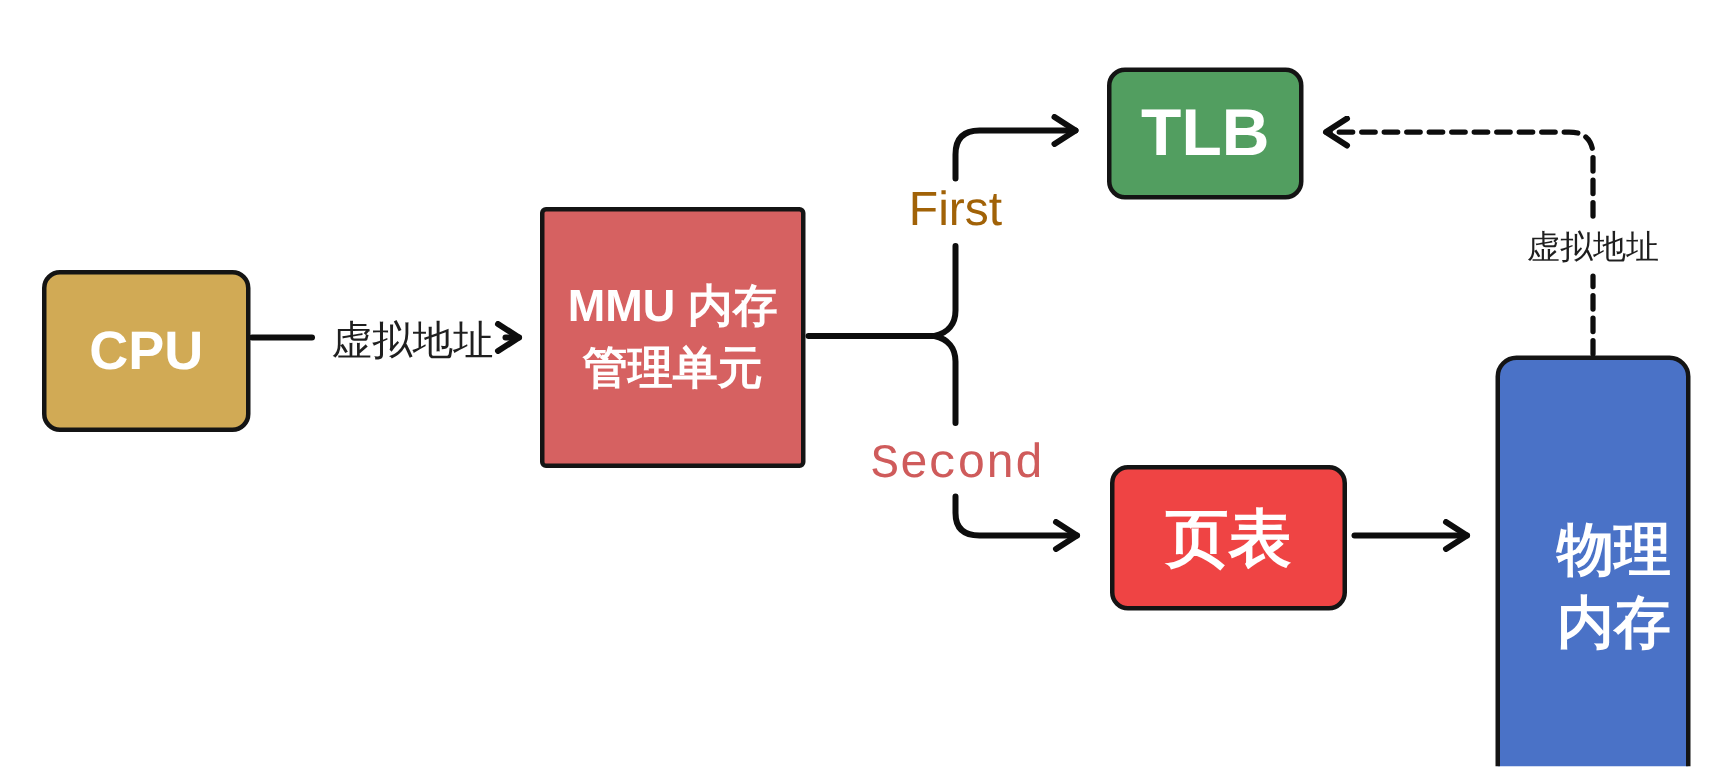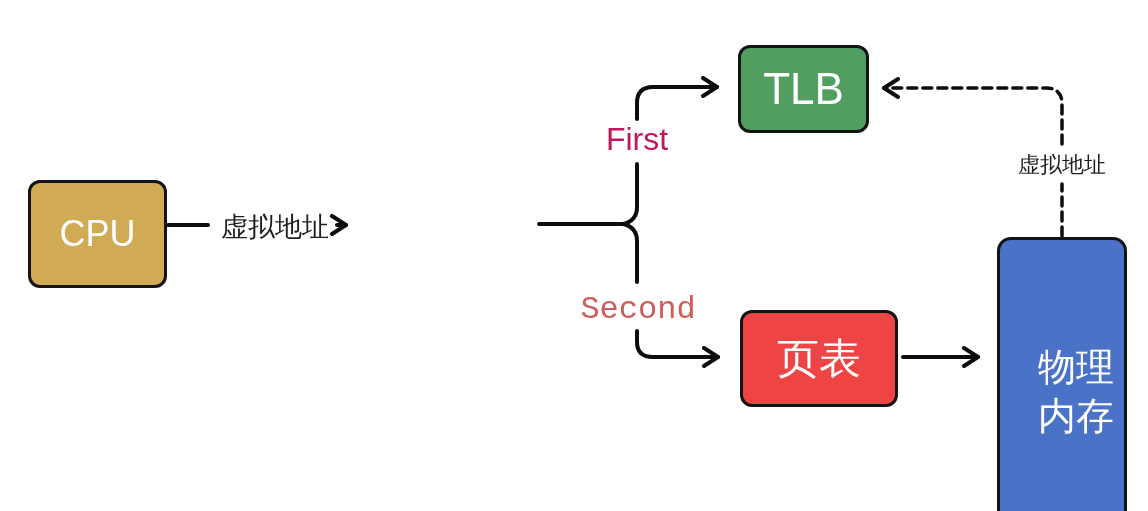--- a/index.html
+++ b/index.html
@@ -12,20 +12,21 @@
   }
   .layer{position:absolute;left:0;top:0;width:100%;height:100%;}
   .node{
     position:absolute;
     display:flex;align-items:center;justify-content:center;
     border:3.5px solid #141414;
     color:#ffffff;
     text-align:center;
     box-sizing:border-box;
     white-space:pre-line;
+    font-weight:bold;
   }
   .node-cpu{
     left:28px;top:180px;width:139px;height:108px;
     background:#d1aa55;border-radius:12px;
     font-size:36px;
     text-align:center;
   }
   .node-mmu{
     left:360px;top:138px;width:177px;height:174px;
     background:#d66161;border-radius:4px;
@@ -50,21 +51,21 @@
     position:absolute;
     text-align:center;
     white-space:nowrap;
   }
   .label-va{
     left:213px;top:209px;width:124px;
     font-size:27px;color:#1f1f1f;
   }
   .label-first{
     left:596px;top:121px;width:82px;
-    font-size:32px;color:#be185d;
+    font-size:32px;color:#a16207;
   }
   .label-second{
     left:577px;top:291px;width:122px;
     font-size:32px;color:#cf5b5b;font-family:Liberation Mono, monospace;
   }
   .label-refresh{
     left:1012px;top:150px;width:100px;
     font-size:22px;color:#1f1f1f;
   }
   svg .conn{
@@ -99,20 +100,22 @@
     <path class="conn" d="M637,331 L637,342 Q637,357 653,357 L718,357" marker-end="url(#arrow)"></path>
 
     <path class="conn" d="M903,357 L978,357" marker-end="url(#arrow)"></path>
 
     <path class="conn dashed" d="M1062,236 L1062,184"></path>
     <path class="conn dashed" d="M1062,144 L1062,104 Q1062,88 1046,88 L884,88" marker-end="url(#arrow)"></path>
   </svg>
 
   <div class="node node-cpu">CPU</div>
 
+  <div class="node node-mmu">MMU 内存
+管理单元</div>
 
   <div class="node node-tlb">TLB</div>
 
   <div class="node node-pagetable">页表</div>
 
   <div class="node node-physmem">物理
 内存</div>
 
   <div class="edge-label label-va">虚拟地址</div>
 

